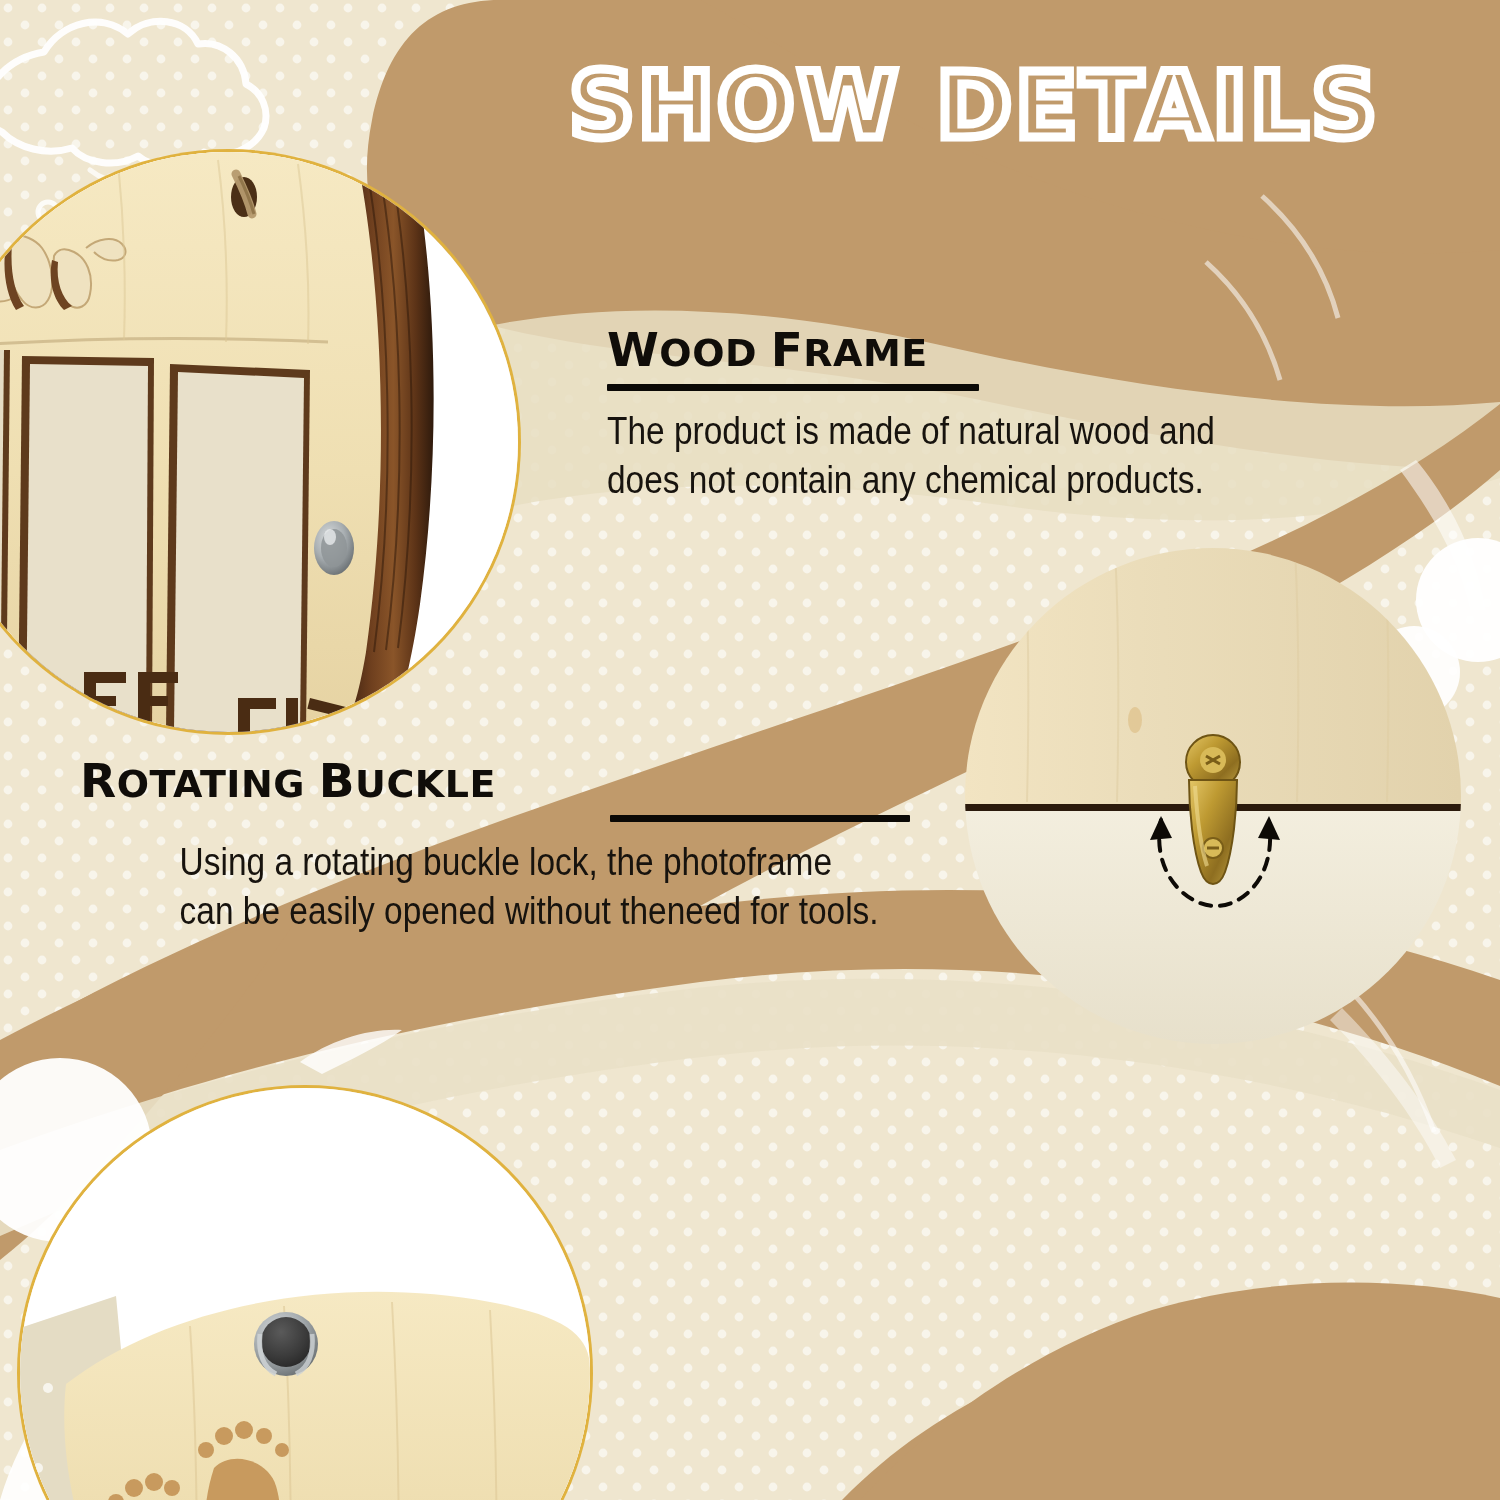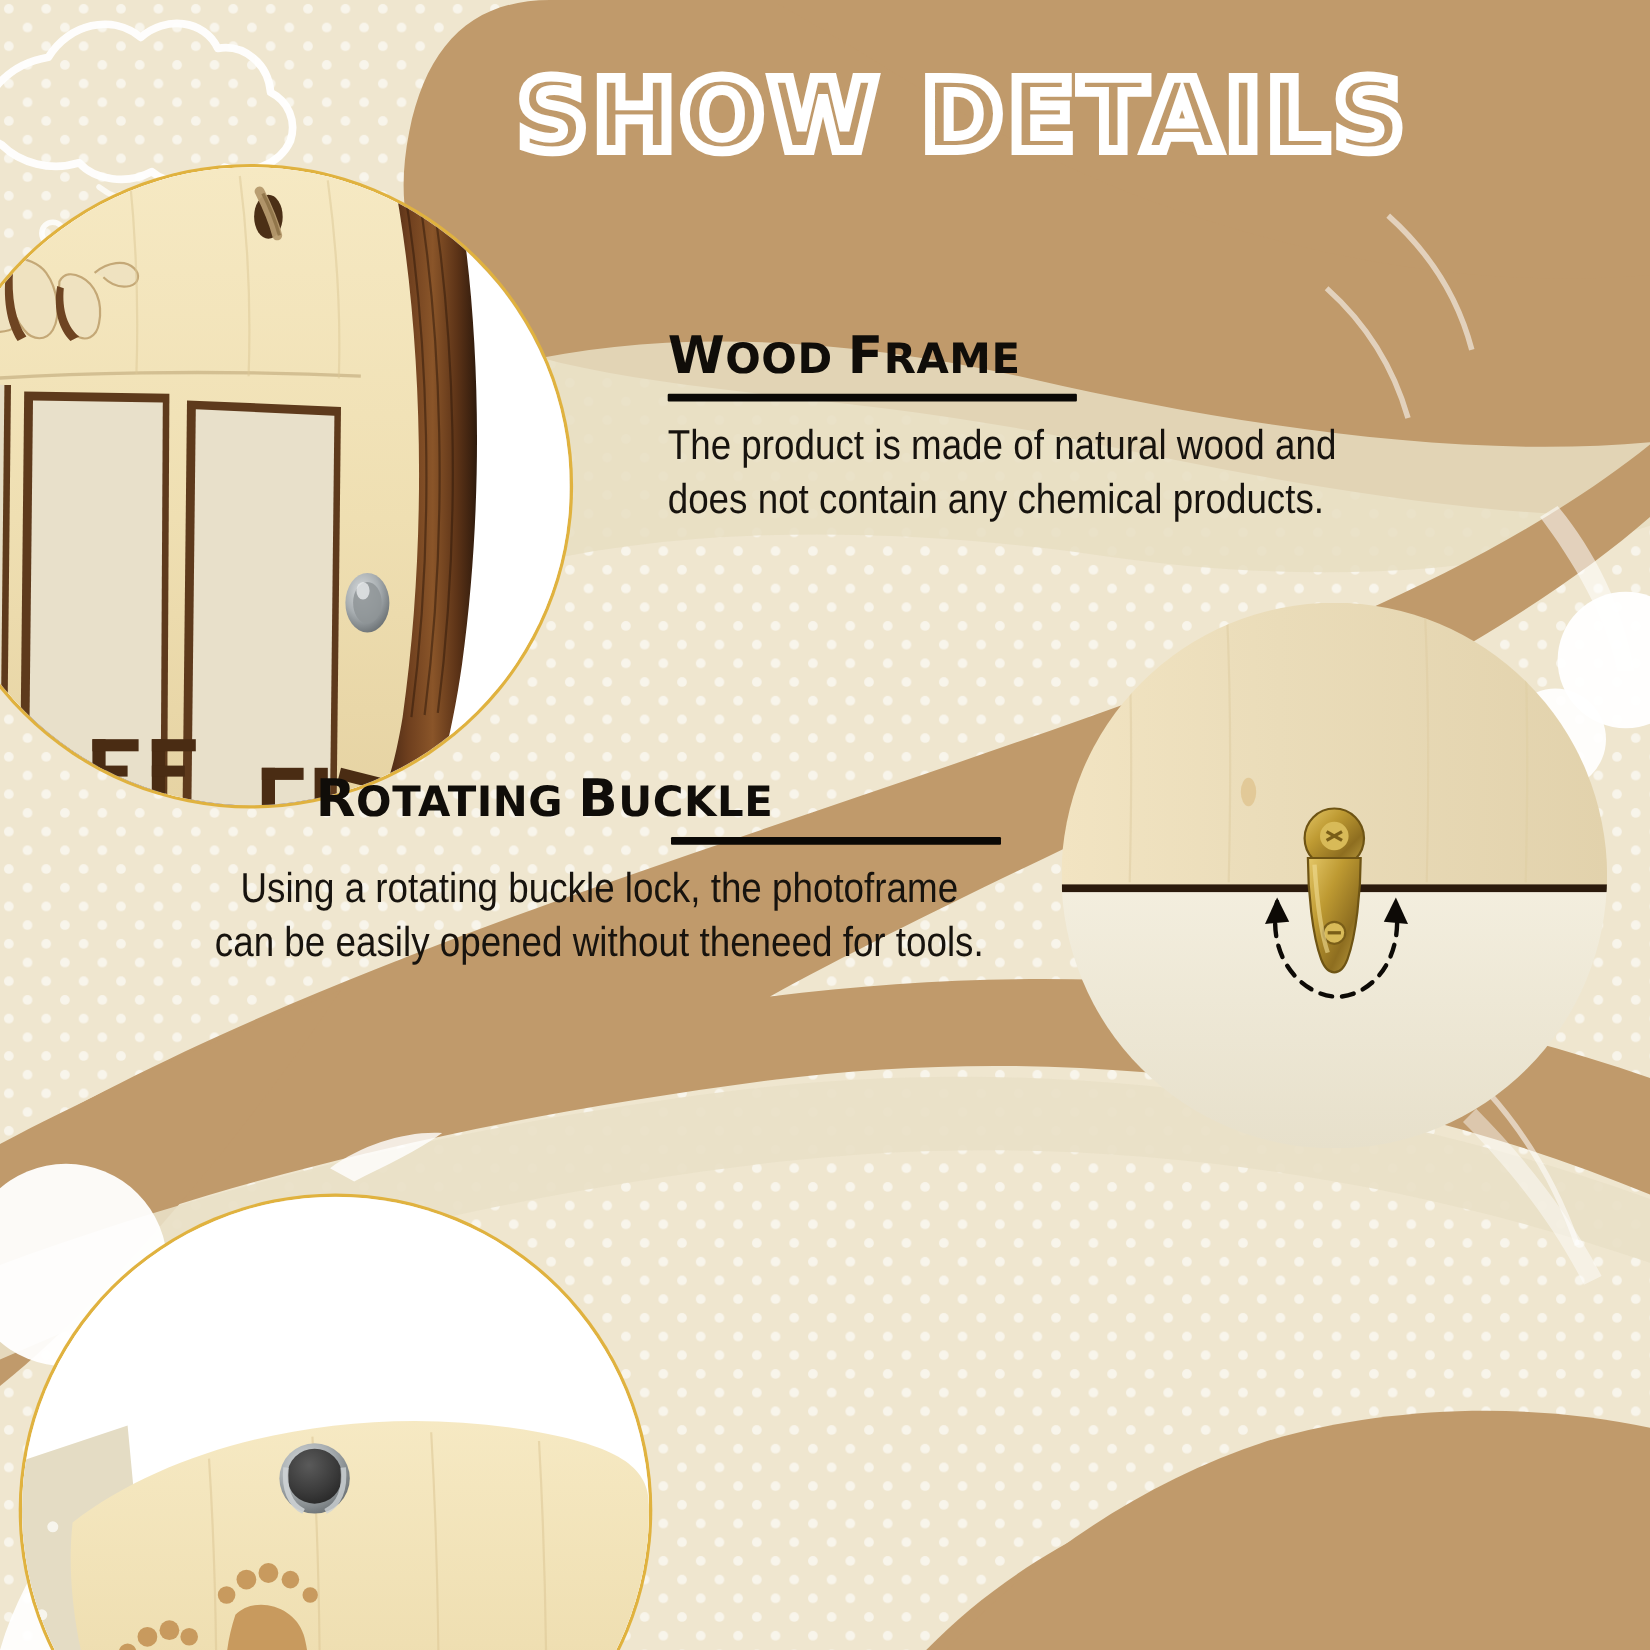--- a/index.html
+++ b/index.html
@@ -13,35 +13,35 @@
     position:absolute; left:0; top:0; width:1500px; height:1500px;
     overflow:hidden;
     background:#EFE6CF;
   }
   
   .bg-svg { position:absolute; left:0; top:0; width:1500px; height:1500px; }
 
   
   .title-wrap {
     position:absolute; left:470px; top:52px; width:1010px; height:108px;
-    display:flex; align-items:center; 
+    display:flex; align-items:center; justify-content:center;
   }
   .title-txt {
     font-family:"DejaVu Sans", sans-serif;
     font-size:90px;
     font-weight:bold;
     letter-spacing:4px;
     color:transparent;
     -webkit-text-stroke:9px #FFFFFF;
     paint-order:stroke fill;
     white-space:nowrap;
     line-height:1;
   }
   
-  .block { position:absolute; }
+  .block { position:absolute;margin-top:26px; }
   .blk-head {
     font-family:"DejaVu Sans", sans-serif;
     font-weight:bold;
     color:#100D09;
     font-size:43px;
     letter-spacing:0.5px;
     line-height:1.0;
     white-space:nowrap;
   }
   .blk-head .cap  { font-size:47px; }
@@ -57,21 +57,21 @@
     margin-top:16px;
     transform:scaleX(0.88);
     transform-origin:left top;
     white-space:nowrap;
   }
   .blk-body.ralign { transform-origin:right top; }
 
   #block1 { left:607px; top:300px; width:790px; }
   #block1 .blk-rule { width:372px; }
 
-  #block2 { left:80px; top:703px; width:830px; text-align:center; }
+  #block2 { left:80px; top:731px; width:830px; text-align:left; }
   #block2 .blk-rule { width:300px; margin-left:auto; }
 
   #block3 { left:607px; top:1143px; width:790px; }
   #block3 .blk-rule { width:300px; }
 
   
   .photo {
     position:absolute; border-radius:50%;
     overflow:hidden;
     box-shadow:0 0 0 3px #E0B23F;

